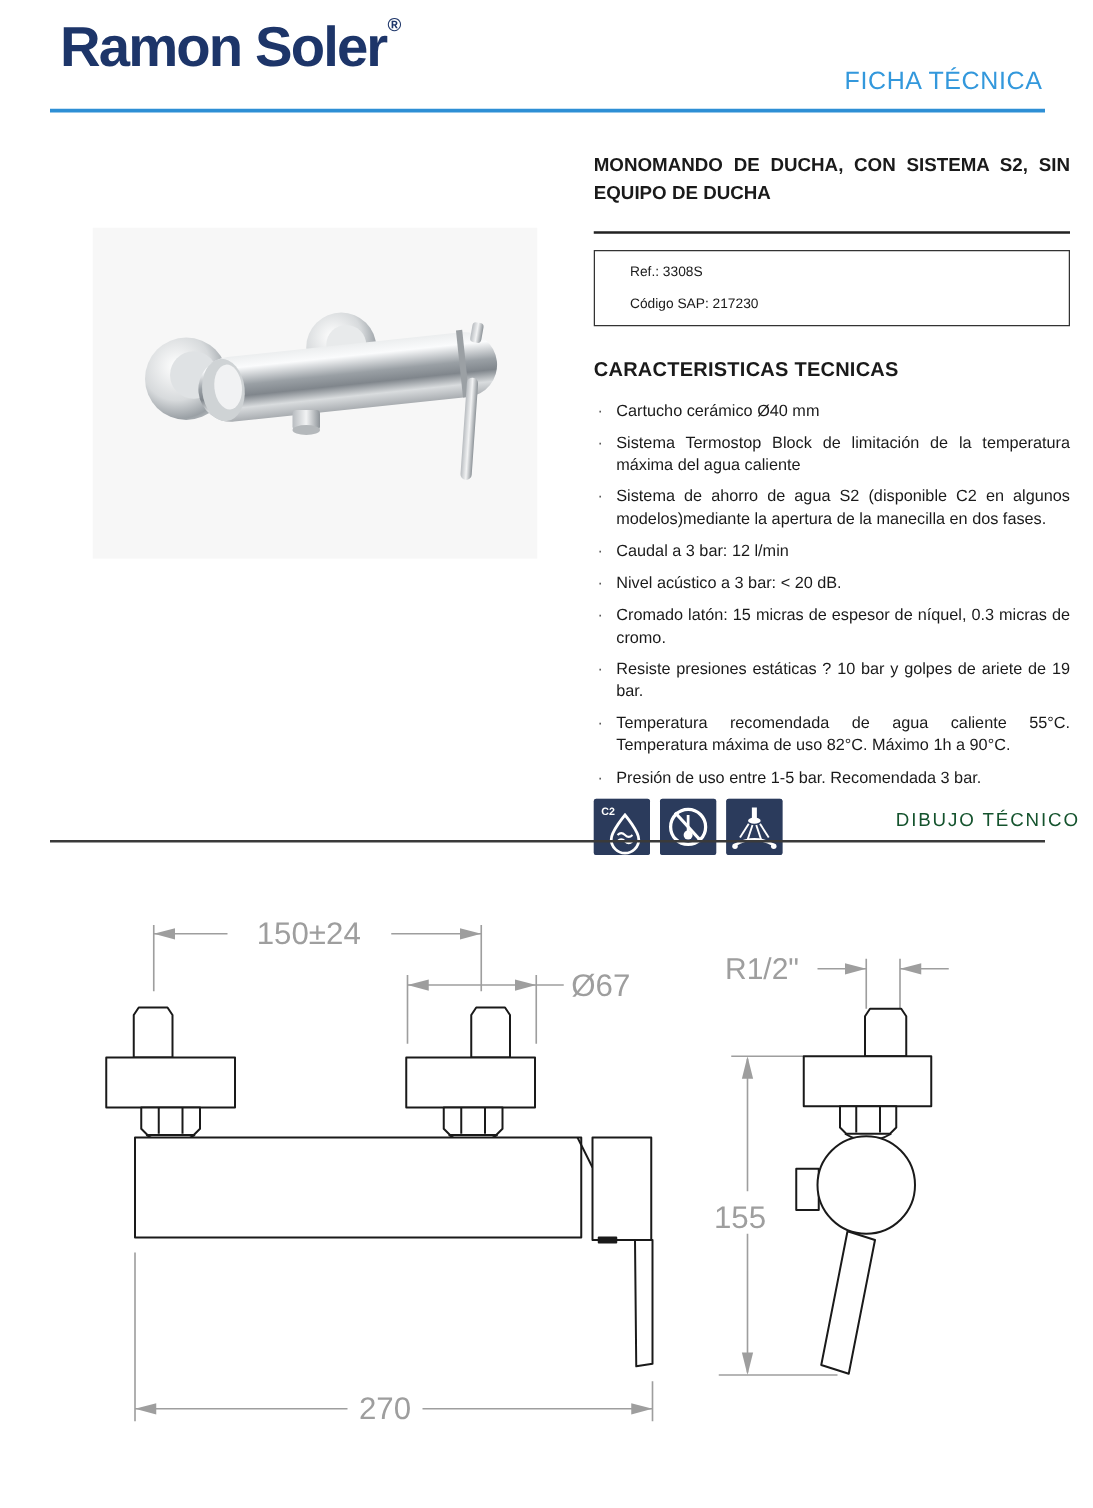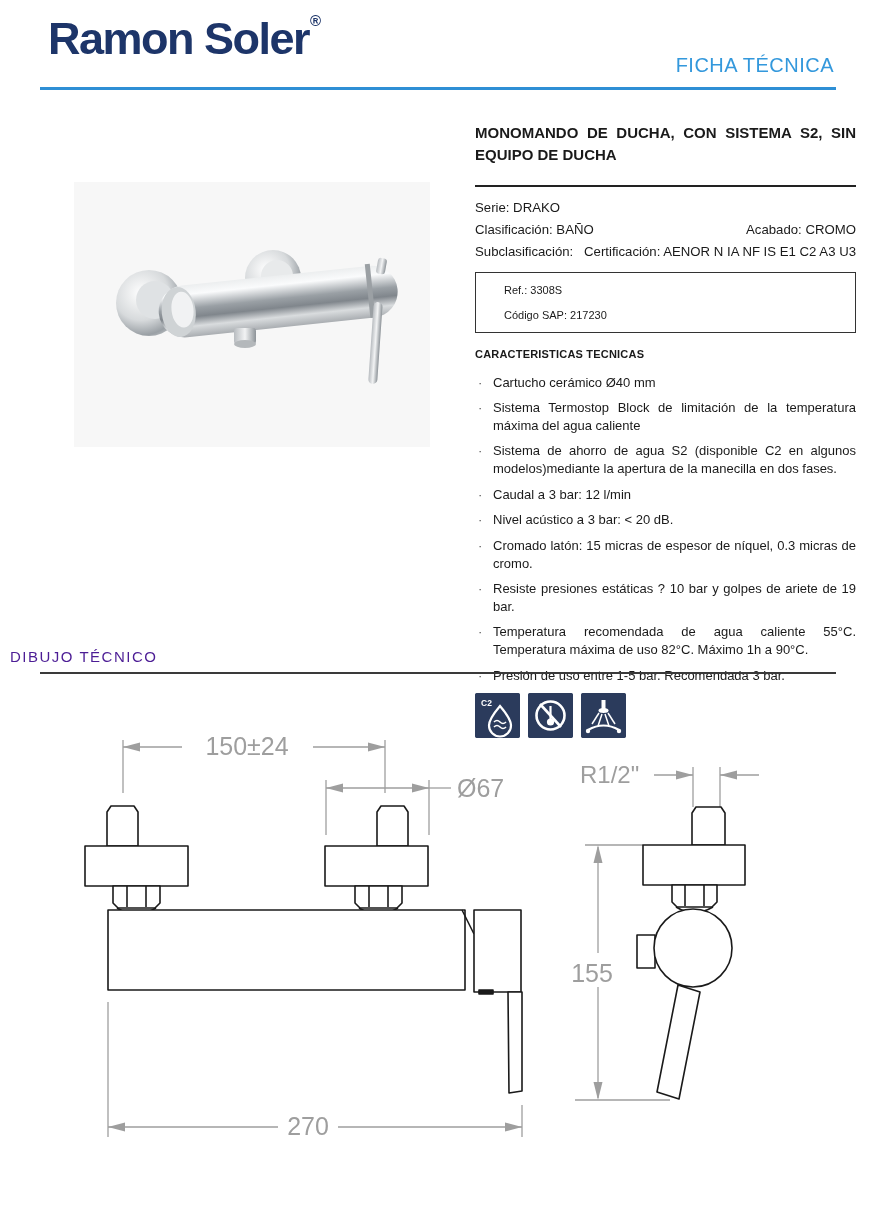--- a/index.html
+++ b/index.html
@@ -16,29 +16,29 @@
   .photo{position:absolute;left:64px;top:182px;width:356px;height:265px;}
 
   
   .right-col{position:absolute;left:465px;top:122px;width:381px;}
   .prod-title{font-size:15px;font-weight:bold;line-height:1.45;text-align:justify;padding-bottom:19px;border-bottom:2px solid #222;}
   .fields{margin-top:13px;font-size:13.2px;}
   .fields .row{display:flex;justify-content:space-between;margin-bottom:7px;}
   .ref-box{margin-top:13px;border:1.5px solid #333;padding:7px 11px 11px 28px;font-size:11px;}
   .ref-box .line{margin-top:4px;}
   .ref-box .line + .line{margin-top:13px;}
-  .char-heading{margin-top:15px;font-size:11px;font-weight:bold;letter-spacing:.2px;}
+  .char-heading{margin-top:27px;font-size:16px;font-weight:bold;letter-spacing:.2px;}
   ul.char-list{margin:14px 0 0 0;padding:0;list-style:none;font-size:13px;line-height:1.38;}
   ul.char-list li{position:relative;padding-left:18px;margin-bottom:7.5px;text-align:justify;}
   ul.char-list li::before{content:"·";position:absolute;left:3px;top:0;color:#555;}
   .icons-row{display:flex;gap:8px;margin-top:8px;}
   .feat-icon{width:45px;height:45px;background:#2b3b5c;border-radius:2px;}
 
   
-  .dibujo-title{position:absolute;left:0;top:648px;width:100%;text-align:left;font-size:15px;letter-spacing:1.5px;color:#4c1d95;}
+  .dibujo-title{position:absolute;left:0;top:648px;width:100%;text-align:right;font-size:15px;letter-spacing:1.5px;color:#14532d;}
   .dark-rule{position:absolute;left:30px;right:28px;top:672px;height:2px;background:#3a3a3a;}
   .drawing{position:absolute;left:0;top:690px;width:874px;height:516px;}
 
   .dim-text{fill:#9e9e9e;font-family:"Liberation Sans",sans-serif;font-size:25px;}
   .dim-text-sm{fill:#9e9e9e;font-family:"Liberation Sans",sans-serif;font-size:24px;}
 </style>
 </head>
 <body>
 
 <div class="page">
@@ -90,33 +90,20 @@
 
     <g>
       <rect x="303" y="76" width="9" height="16" rx="3" fill="url(#lever)" transform="rotate(10 307 84)"></rect>
       <rect x="297" y="120" width="9" height="82" rx="4.5" fill="url(#lever)" transform="rotate(4 301 160)"></rect>
     </g>
   </svg>
 
   <div class="right-col">
     <div class="prod-title">MONOMANDO DE DUCHA, CON SISTEMA S2, SIN EQUIPO DE DUCHA</div>
 
-    <div class="fields">
-      <div class="row">
-          <span>Serie: DRAKO</span>
-        </div>
-      <div class="row">
-        <span>Clasificación: BAÑO</span>
-        <span>Acabado: CROMO</span>
-      </div>
-      <div class="row">
-        <span>Subclasificación:</span>
-        <span>Certificación: AENOR N IA NF IS E1 C2 A3 U3</span>
-      </div>
-    </div>
 
     <div class="ref-box">
       <div class="line">Ref.: 3308S</div>
       <div class="line">Código SAP: 217230</div>
     </div>
 
     <div class="char-heading">CARACTERISTICAS TECNICAS</div>
 
     <ul class="char-list">
       <li>Cartucho cerámico Ø40 mm</li>

